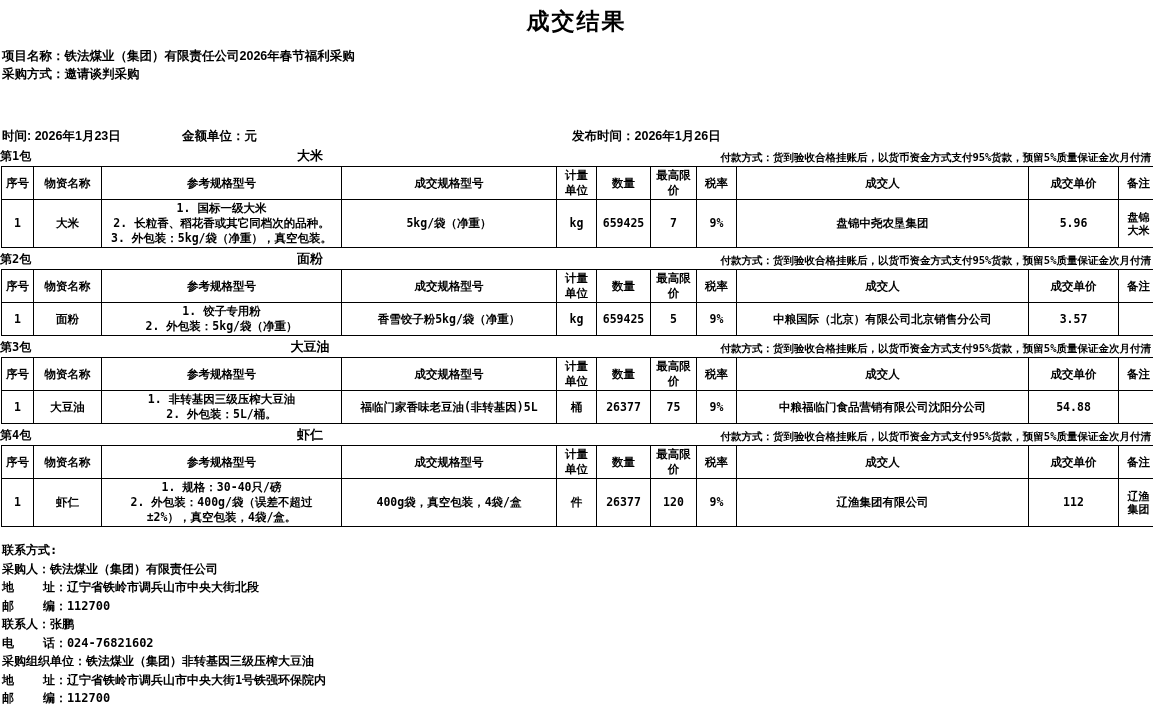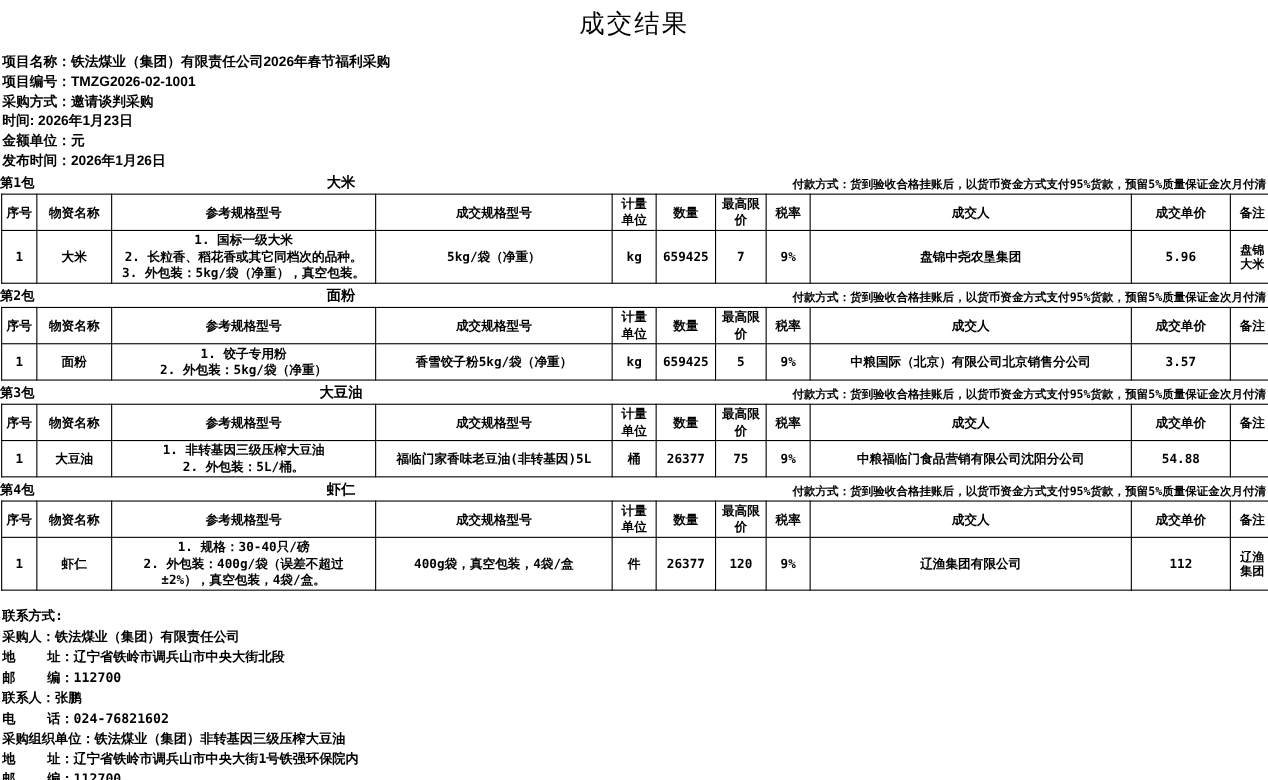--- a/index.html
+++ b/index.html
@@ -17,41 +17,42 @@
   }
   .page {
     position: relative;
     width: 1153px;
     height: 709px;
     padding: 0;
   }
   .doc-title {
     text-align: center;
     font-size: 23px;
-    font-weight: normal;
+    font-weight: bold;
     letter-spacing: 2px;
     margin: 6px 0 10px 0;
     font-family: "DejaVu Serif", "Liberation Serif", serif;
   }
   .meta {
     padding-left: 2px;
     font-size: 12.5px;
     font-weight: bold;
     line-height: 18px;
     font-family: Liberation Sans, sans-serif;
   }
   .meta-row {
     white-space: nowrap;
   }
   .meta-row .lbl {
     font-weight: bold;
   }
   .meta-inline {
     display: flex;
-    flex-direction: column;
+    flex-direction: row;
+    margin-top: 44px;
   }
   .meta-inline .c1 { width: 180px; }
   .meta-inline .c2 { width: 390px; }
   .meta-inline .c3 { }
 
   .pkg-head {
     display: flex;
     flex-direction: row;
     align-items: flex-end;
     font-size: 12px;
@@ -120,23 +121,20 @@
 </head>
 <body>
 
 <div class="page">
 
   <div class="doc-title">成交结果</div>
 
   <div class="meta">
     <div class="meta-row">
       <span class="lbl">项目名称：</span><span>铁法煤业（集团）有限责任公司2026年春节福利采购</span>
-    </div>
-    <div class="meta-row">
-      <span class="lbl">项目编号：</span><span>TMZG2026-02-1001</span>
     </div>
     <div class="meta-row">
       <span class="lbl">采购方式：</span><span>邀请谈判采购</span>
     </div>
     <div class="meta-inline">
       <div class="c1">
         <span class="lbl">时间:</span> <span>2026年1月23日</span>
       </div>
       <div class="c2">
         <span class="lbl">金额单位：</span><span>元</span>

